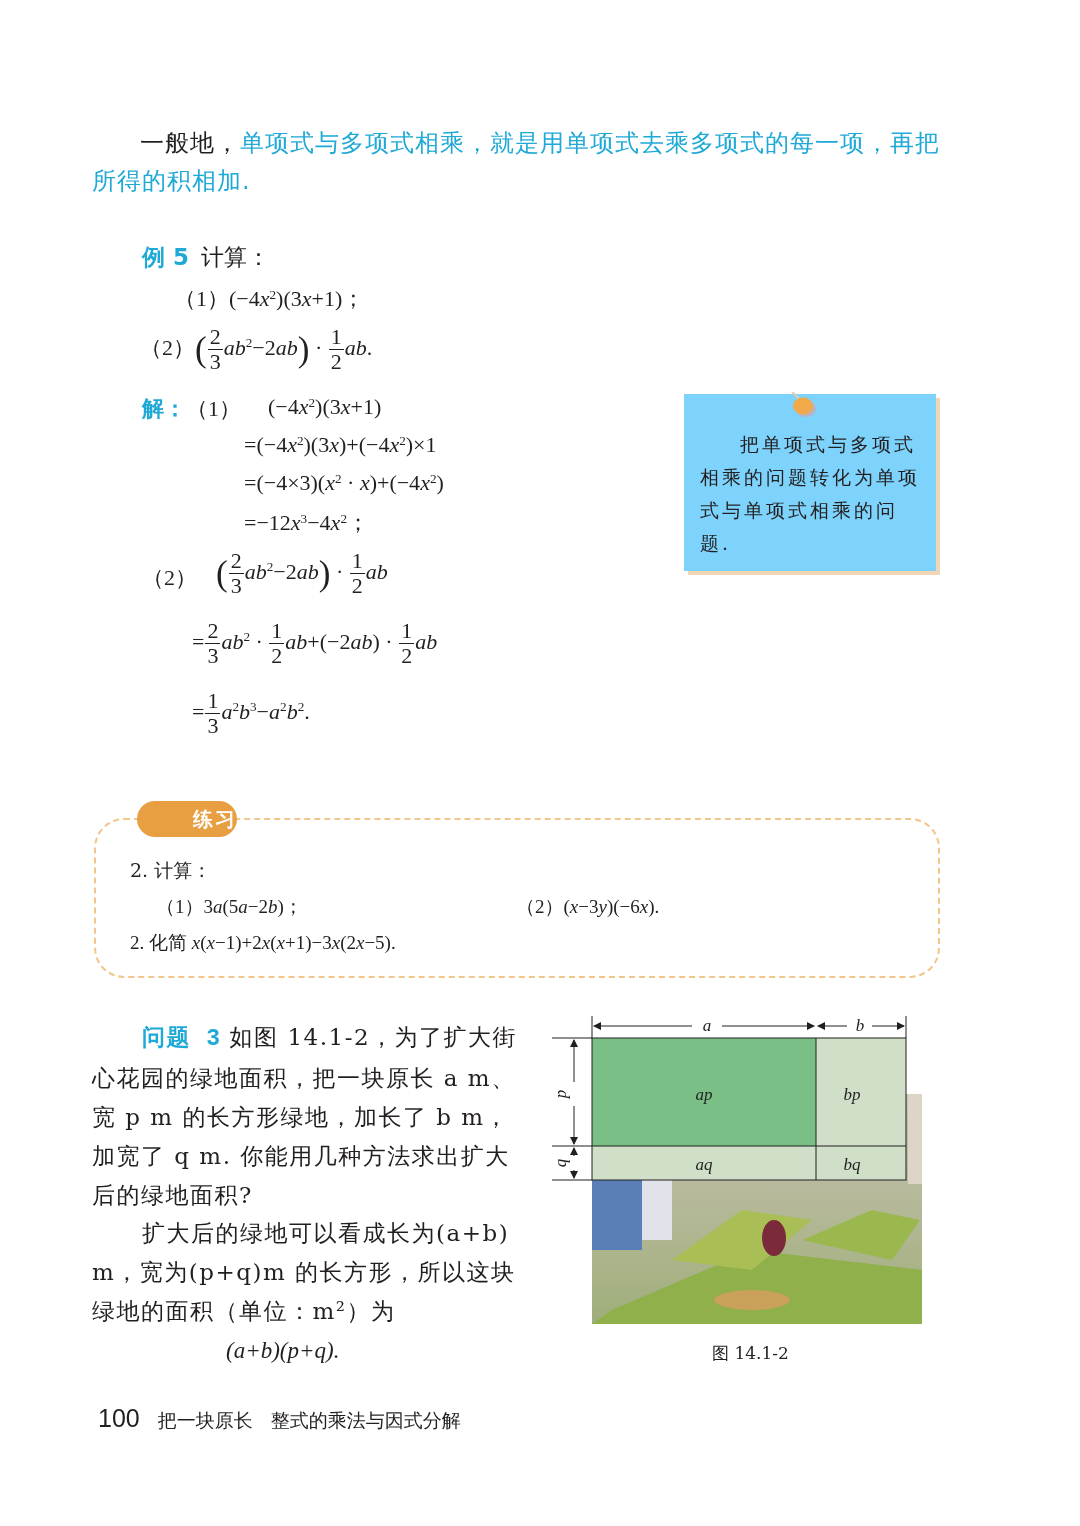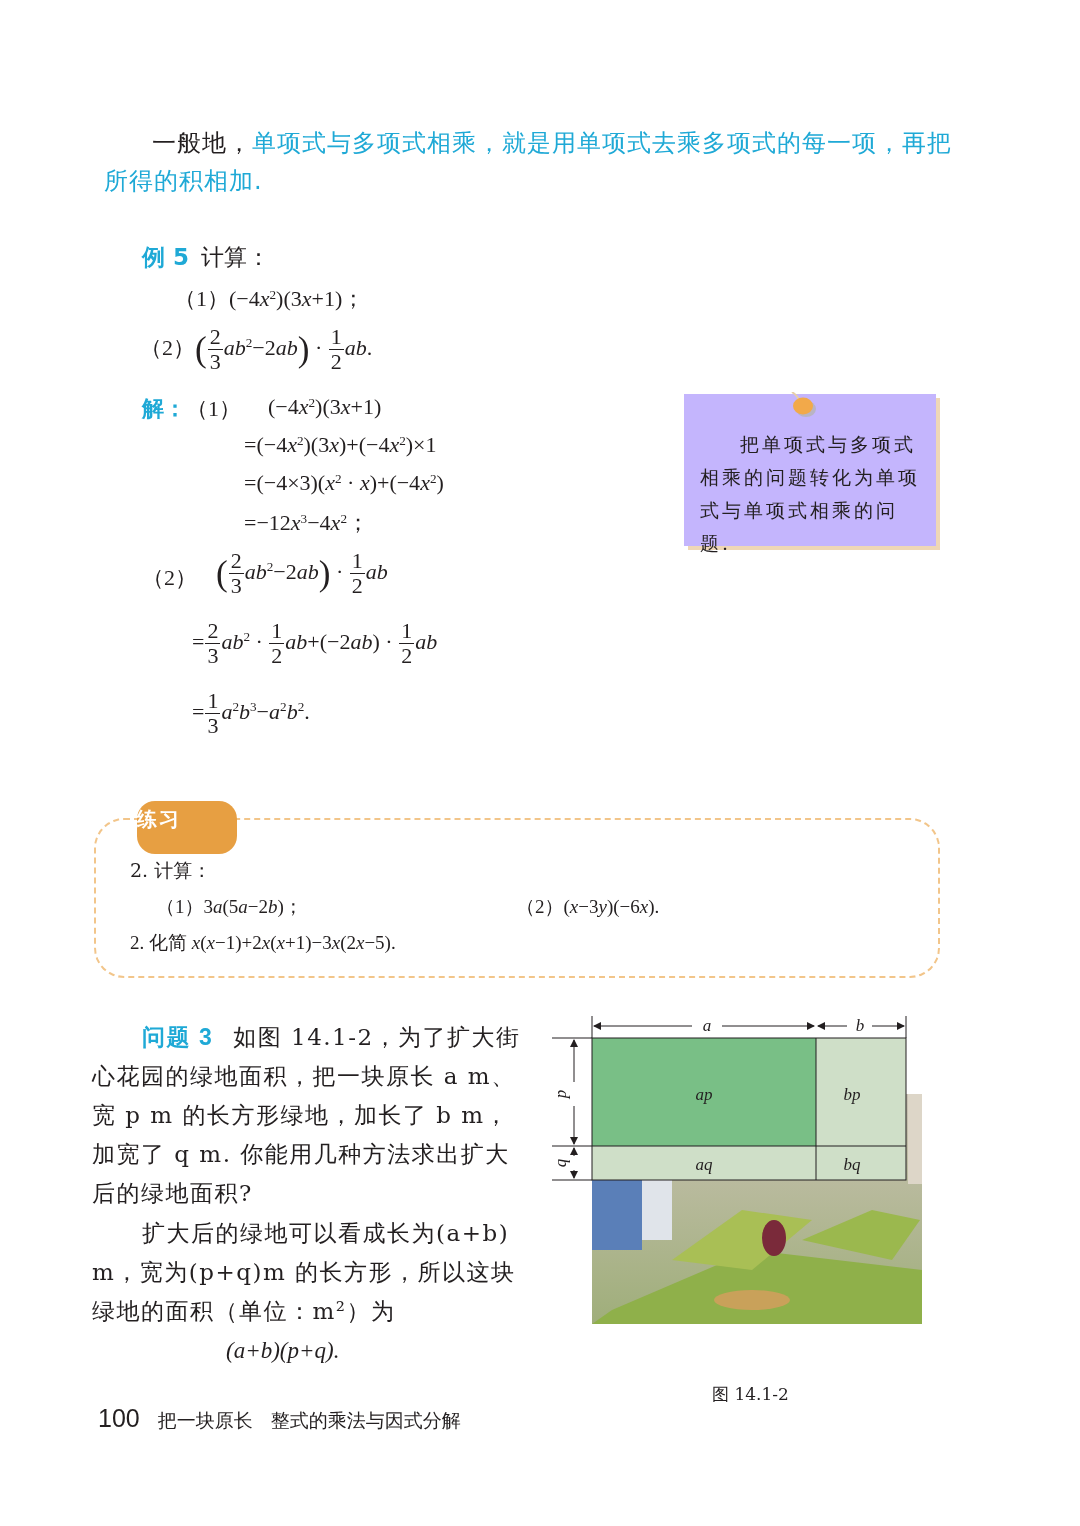--- a/index.html
+++ b/index.html
@@ -10,44 +10,44 @@
   .abs { position: absolute; }
   .cyan { color: #1fa9d6; }
   .math { font-family: "Liberation Serif", "DejaVu Serif", serif; }
   .it { font-style: italic; }
   sup { font-size: 0.6em; vertical-align: 0.55em; line-height: 0; }
   .frac { display: inline-flex; flex-direction: column; align-items: center; vertical-align: middle; line-height: 1; margin: 0 1px; }
   .frac .num { border-bottom: 1.5px solid #231f20; padding: 0 2px 1px; }
   .frac .den { padding-top: 1px; }
   .big-paren { font-size: 1.6em; vertical-align: middle; line-height: 1; }
 
-  .intro { left: 92px; top: 124px; width: 860px; font-size: 24px; line-height: 38px; font-family: "DejaVu Sans", sans-serif; letter-spacing: 1px; margin-left: 12px; }
+  .intro { left: 92px; top: 124px; width: 860px; font-size: 24px; line-height: 38px; font-family: "DejaVu Sans", sans-serif; letter-spacing: 1px; }
   .intro .indent { padding-left: 48px; }
 
   .ex-title { left: 142px; top: 242px; font-size: 23px; font-family: "DejaVu Sans", sans-serif; }
   .ex-title .lbl { font-weight: bold; margin-right: 12px; }
   .line { font-size: 22px; white-space: nowrap; }
 
-  .note { left: 684px; top: 394px; width: 252px; height: 152px; background: #c4b5fd;
+  .note { left: 684px; top: 394px; width: 252px; height: 177px; background: #7dd3fc;
     box-shadow: 4px 4px 0 #efd7b6; }
   .note-text { position: absolute; left: 16px; top: 34px; width: 226px; font-size: 19px; line-height: 33px; letter-spacing: 3px; font-family: "DejaVu Serif", serif; }
   .note-text .indent { padding-left: 40px; }
   .pin { position: absolute; left: 104px; top: -2px; width: 28px; height: 26px; }
 
   .practice-box { left: 94px; top: 818px; width: 842px; height: 156px;
     border: 2.5px dashed #f2c58a; border-radius: 30px; }
-  .practice-tag { left: 137px; top: 801px; width: 100px; height: 53px; background: #e79f42; border-radius: 18px;
-    color: #fff; font-family: "DejaVu Sans", sans-serif; font-weight: bold; font-size: 20px; text-align: left; line-height: 36px; letter-spacing: 2px; }
+  .practice-tag { left: 137px; top: 801px; width: 100px; height: 36px; background: #e79f42; border-radius: 18px;
+    color: #fff; font-family: "DejaVu Sans", sans-serif; font-weight: bold; font-size: 20px; text-align: right; line-height: 36px; letter-spacing: 2px; }
   .pr { font-size: 19px; white-space: nowrap; }
 
   .problem { left: 92px; top: 1018px; width: 440px; font-size: 23px; line-height: 39px; letter-spacing: 1.5px; }
-  .problem .lbl { font-family: Liberation Sans, sans-serif; font-weight: bold; padding-left: 50px; margin-right: 20px; }
+  .problem .lbl { font-family: Liberation Mono, monospace; font-weight: bold; padding-left: 50px; margin-right: 8px; }
 
   .figure { left: 552px; top: 1010px; width: 372px; height: 320px; }
-  .caption { left: 712px; top: 1342px; font-size: 17px; margin-top: 41px; }
+  .caption { left: 712px; top: 1342px; font-size: 17px; }
   .footer { left: 98px; top: 1404px; font-size: 19px; font-family: "DejaVu Sans", sans-serif; }
   .footer .pg { font-family: "Liberation Sans", sans-serif; font-size: 25px; margin-right: 18px; }
   .footer .sp { display: inline-block; width: 18px; }
 </style>
 </head>
 <body>
 
 <div class="abs intro">
   <span class="indent">一般地，</span><span class="cyan">单项式与多项式相乘，就是用单项式去乘多项式的每一项，再把所得的积相加.</span>
 </div>

